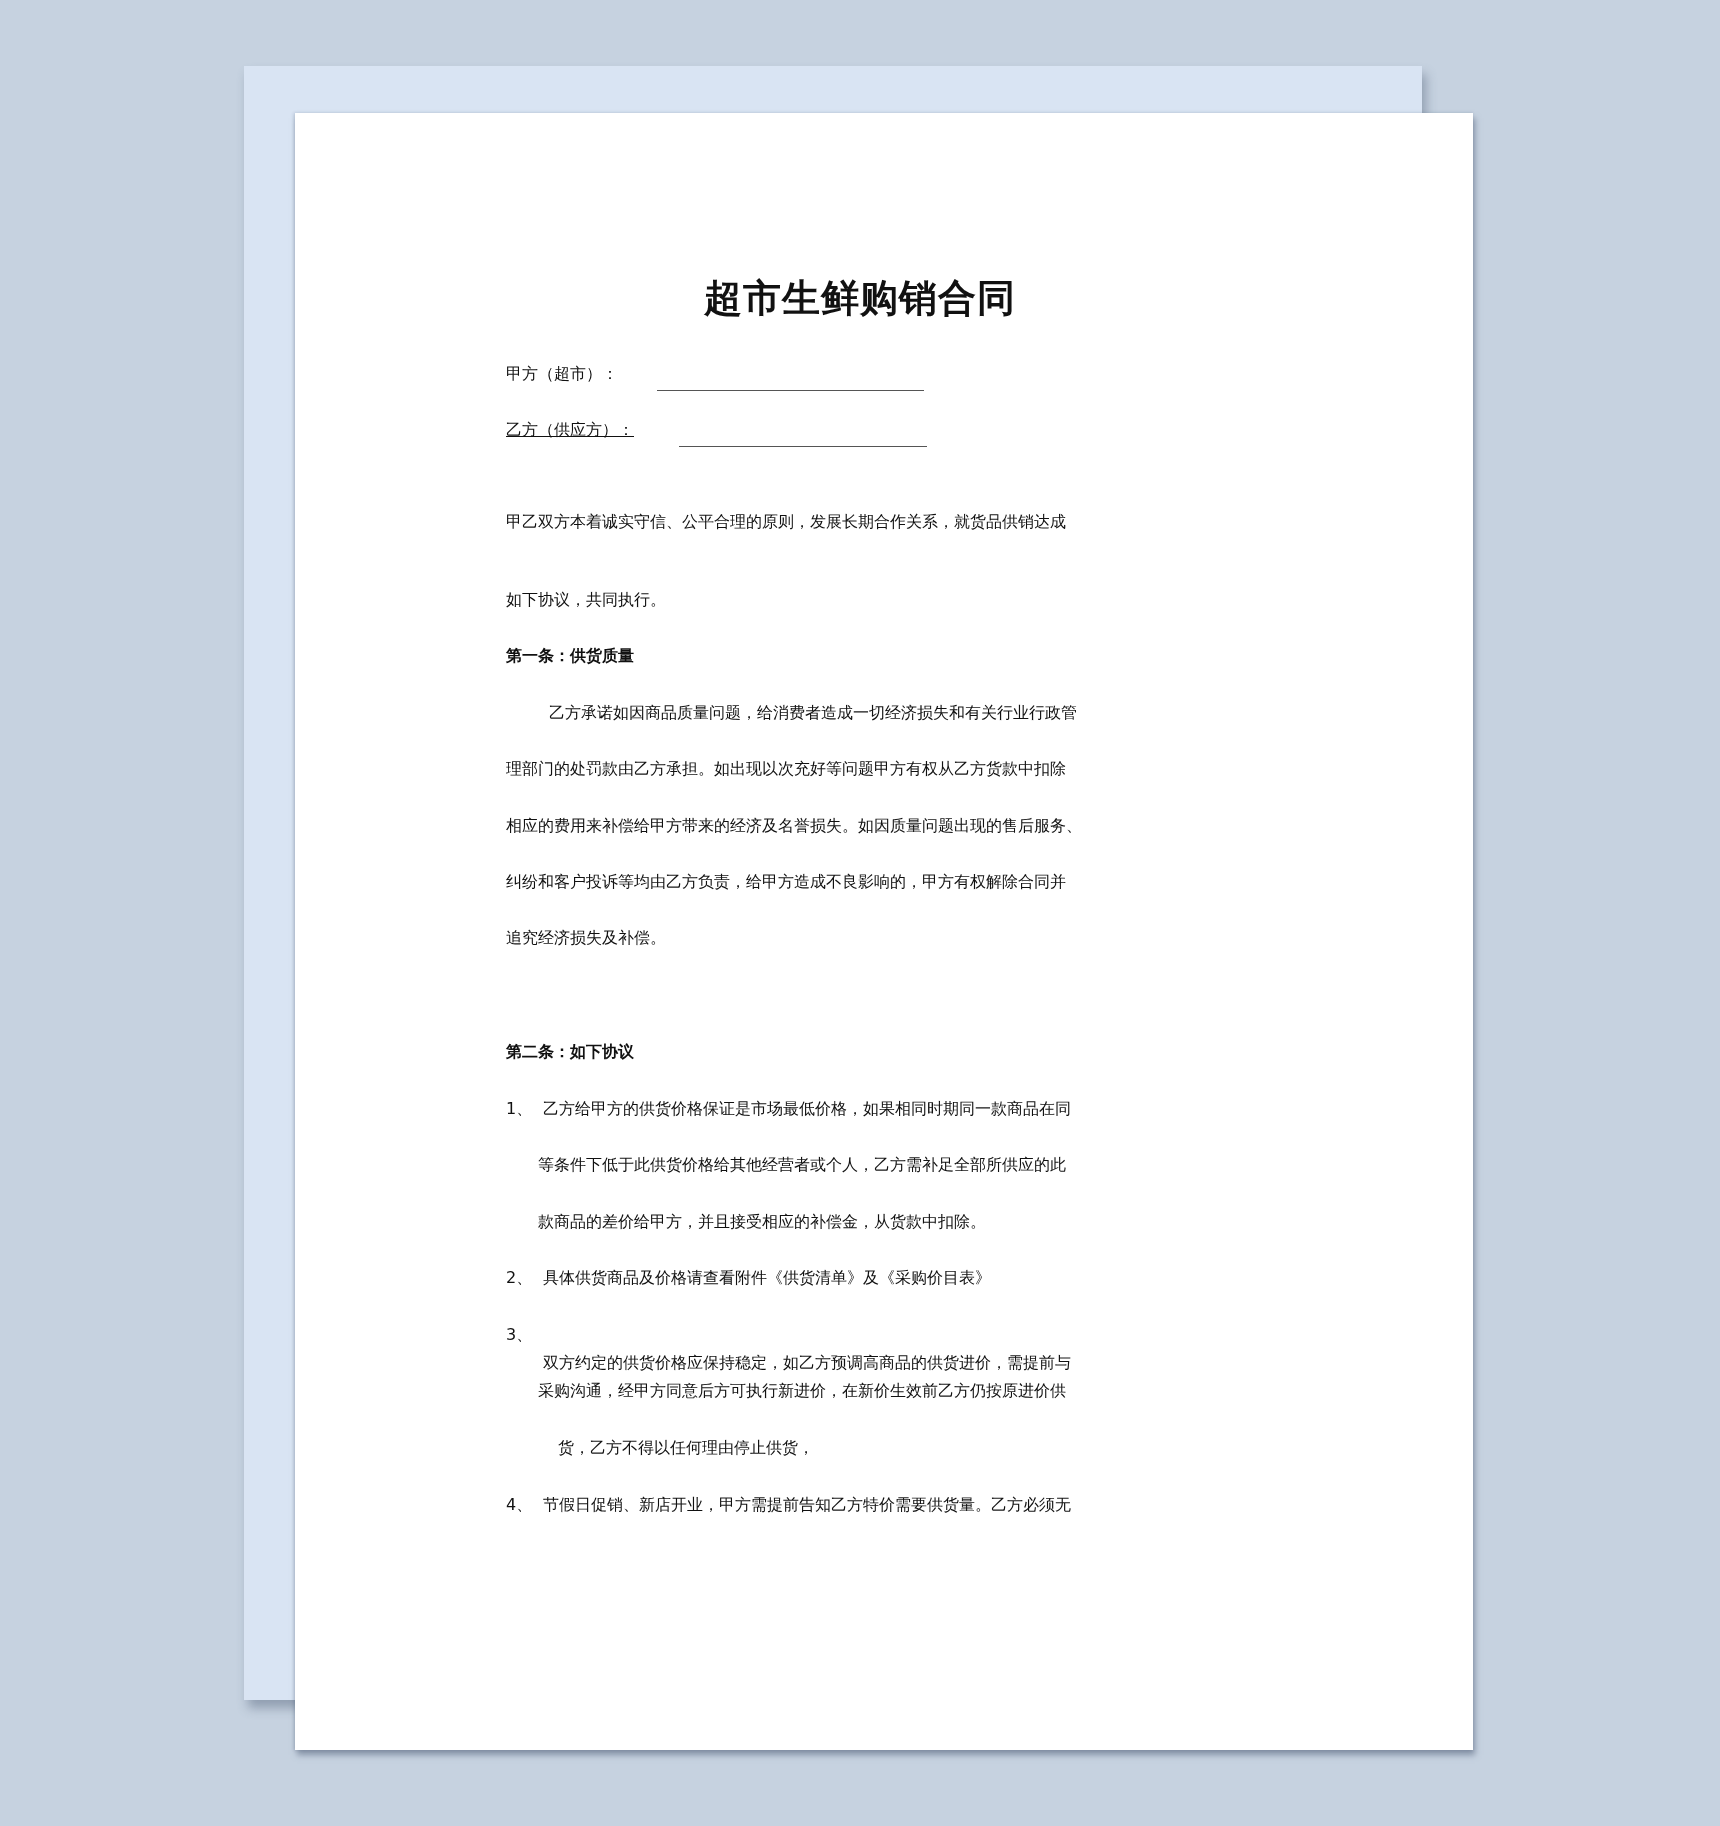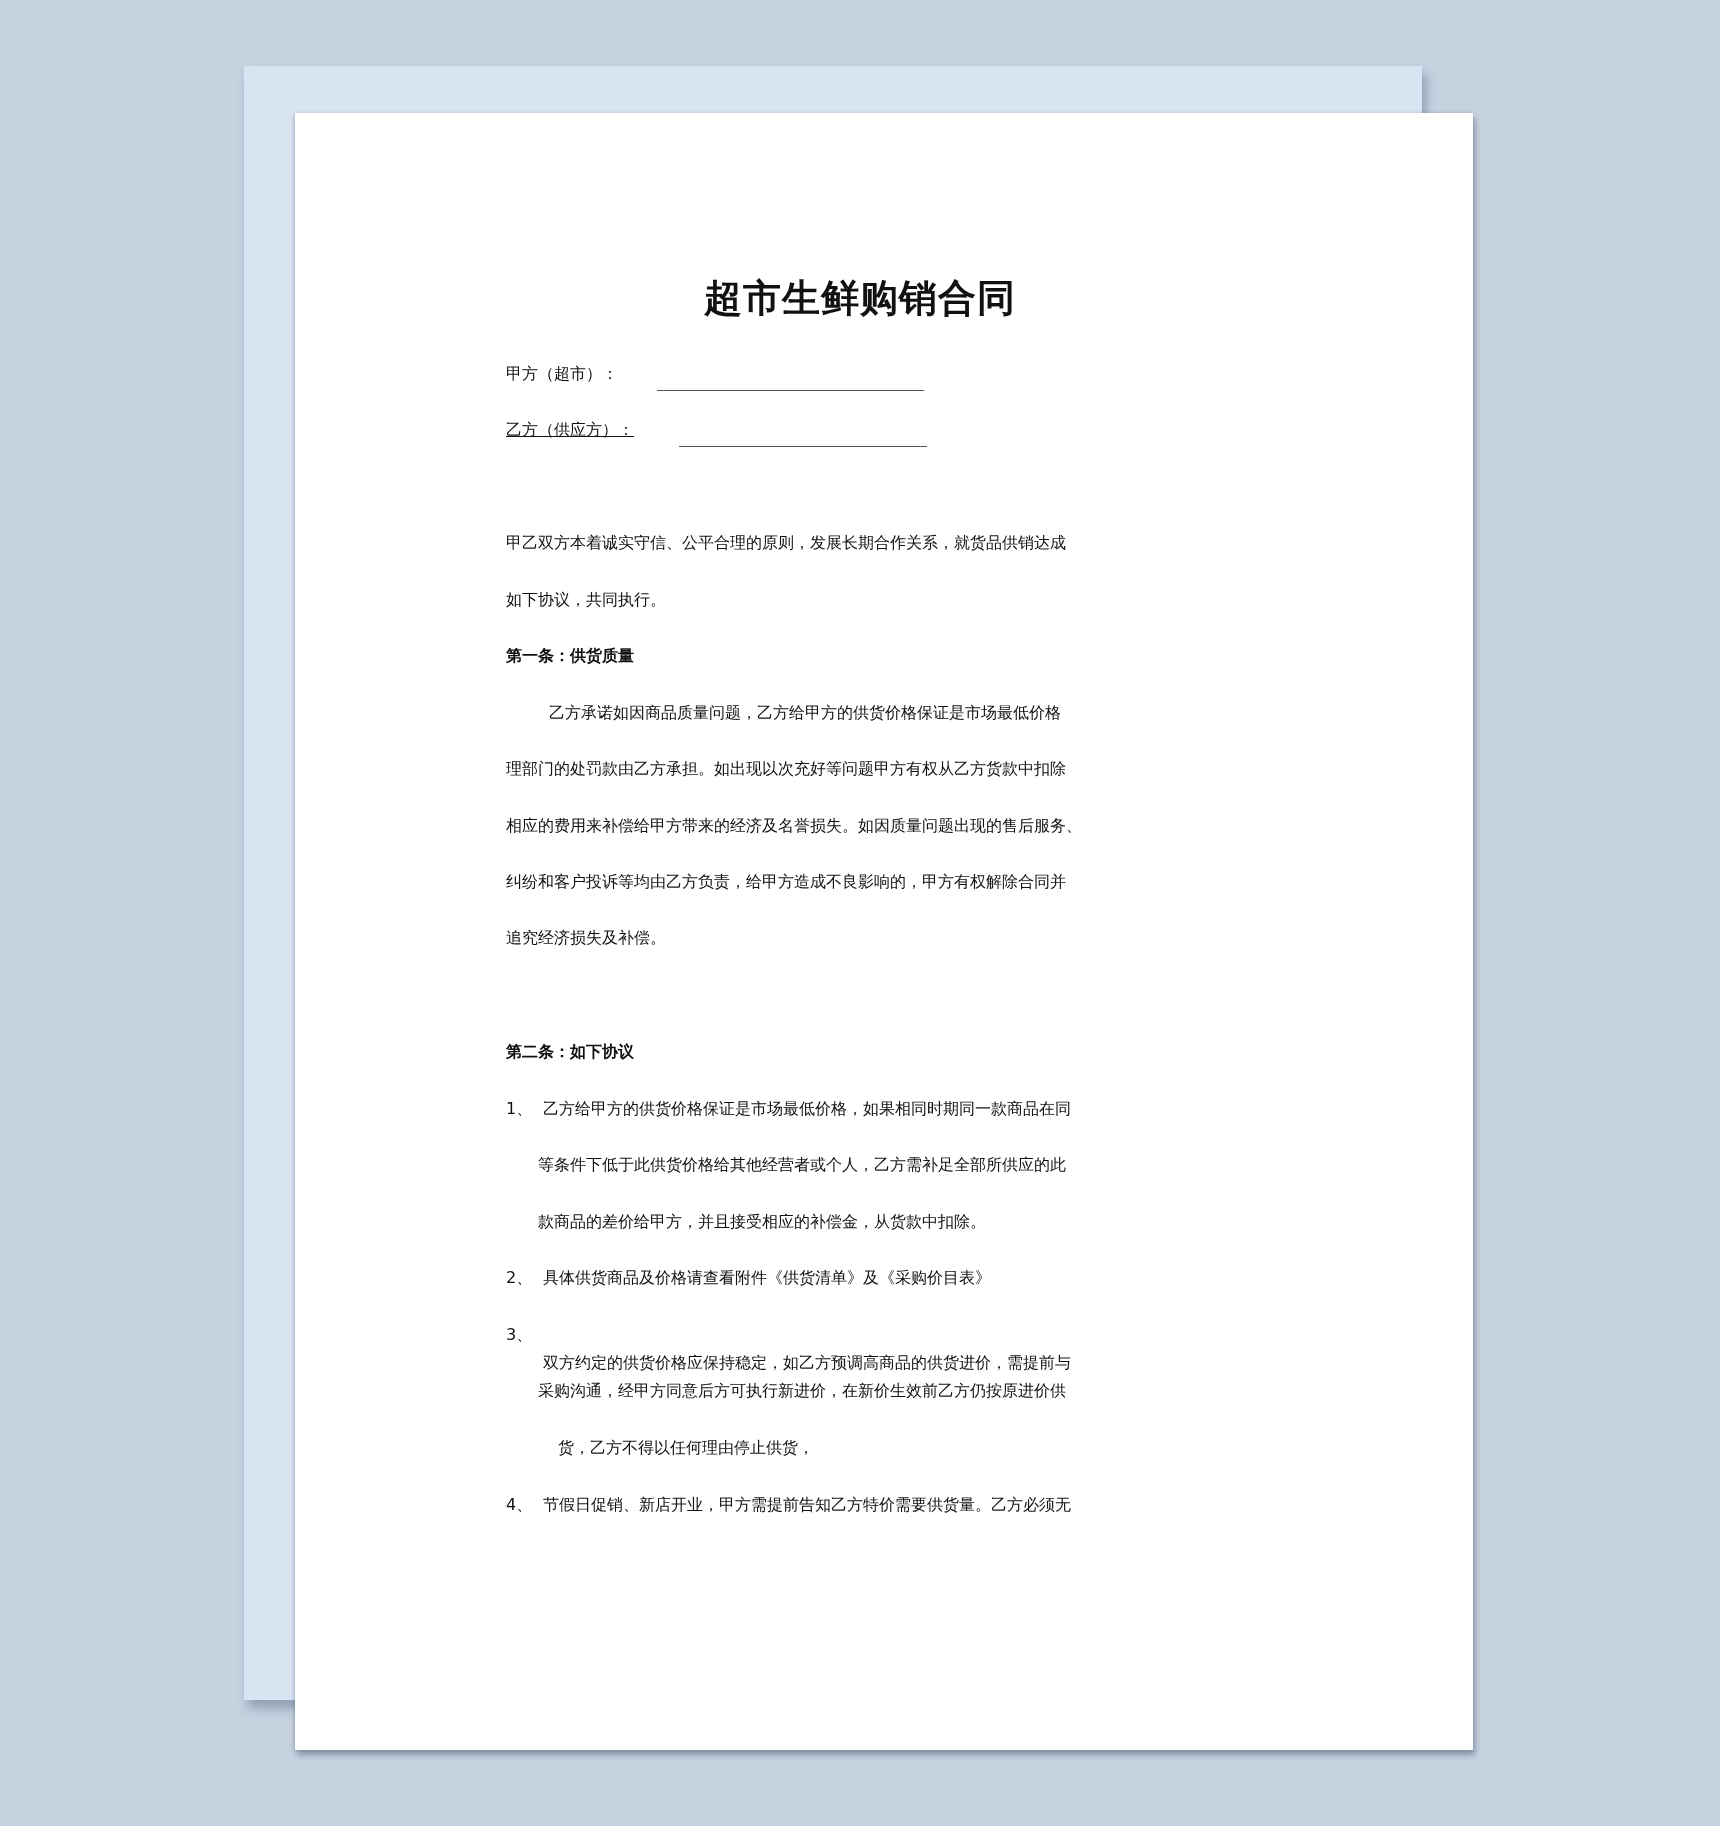--- a/index.html
+++ b/index.html
@@ -46,25 +46,25 @@
 
 <div>
   <div class="doc-title">超市生鲜购销合同</div>
 
   <div class="line" style="top:359px;">甲方（超市）：</div>
   <div class="blank" style="left:657px; top:390px; width:267px;"></div>
 
   <div class="line" style="top:415px;text-decoration:underline;">乙方（供应方）：</div>
   <div class="blank" style="left:679px; top:446px; width:248px;"></div>
 
-  <div class="line" style="top:528px;">甲乙双方本着诚实守信、公平合理的原则，发展长期合作关系，就货品供销达成</div>
+  <div class="line" style="top:507px;">甲乙双方本着诚实守信、公平合理的原则，发展长期合作关系，就货品供销达成</div>
   <div class="line" style="top:585px;">如下协议，共同执行。</div>
 
   <div class="line bold" style="top:641px;">第一条：供货质量</div>
-  <div class="line indent" style="top:698px;">乙方承诺如因商品质量问题，乙方给甲方的供货价格保证是市场最低价格</div>
+  <div class="line indent" style="top:698px;">乙方承诺如因商品质量问题，给消费者造成一切经济损失和有关行业行政管</div>
   <div class="line" style="top:754px;">理部门的处罚款由乙方承担。如出现以次充好等问题甲方有权从乙方货款中扣除</div>
   <div class="line" style="top:811px;">相应的费用来补偿给甲方带来的经济及名誉损失。如因质量问题出现的售后服务、</div>
   <div class="line" style="top:867px;">纠纷和客户投诉等均由乙方负责，给甲方造成不良影响的，甲方有权解除合同并</div>
   <div class="line" style="top:923px;">追究经济损失及补偿。</div>
 
   <div class="line bold" style="top:1037px;">第二条：如下协议</div>
 
   <div class="line" style="top:1094px;">1、</div>
   <div class="line" style="top:1094px; left:543px;">乙方给甲方的供货价格保证是市场最低价格，如果相同时期同一款商品在同</div>
   <div class="line" style="top:1150px; left:538px;">等条件下低于此供货价格给其他经营者或个人，乙方需补足全部所供应的此</div>

